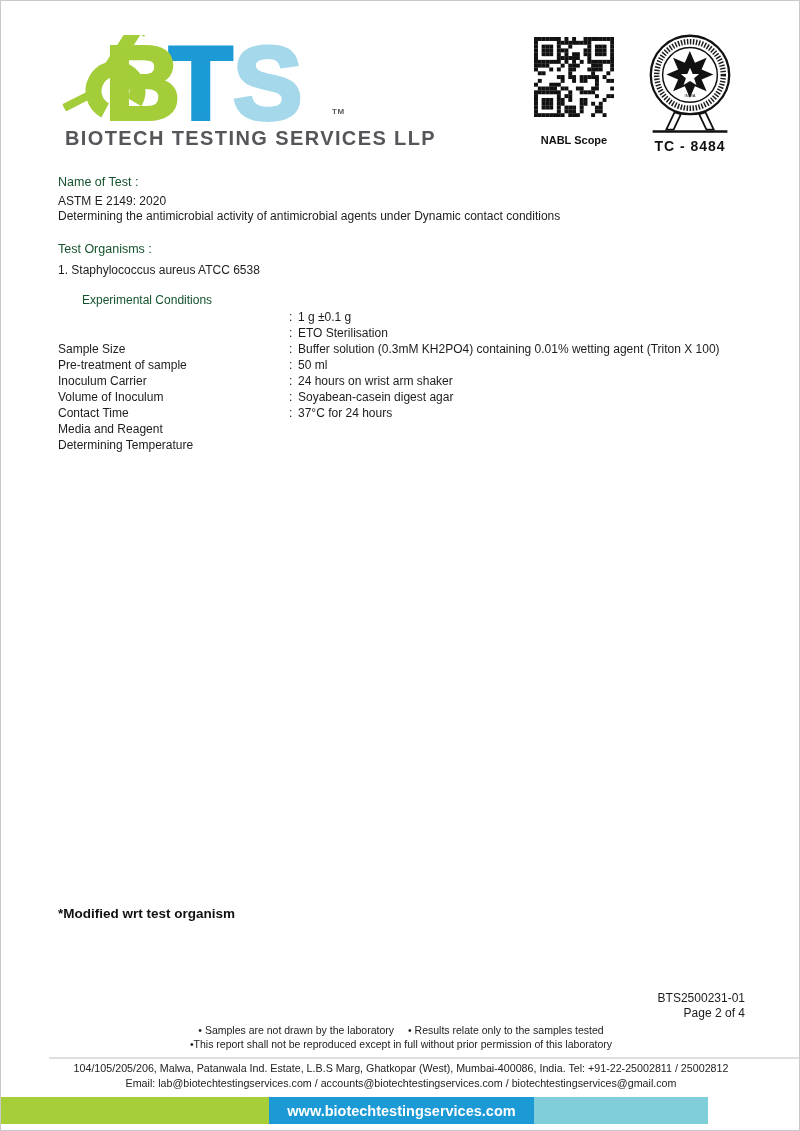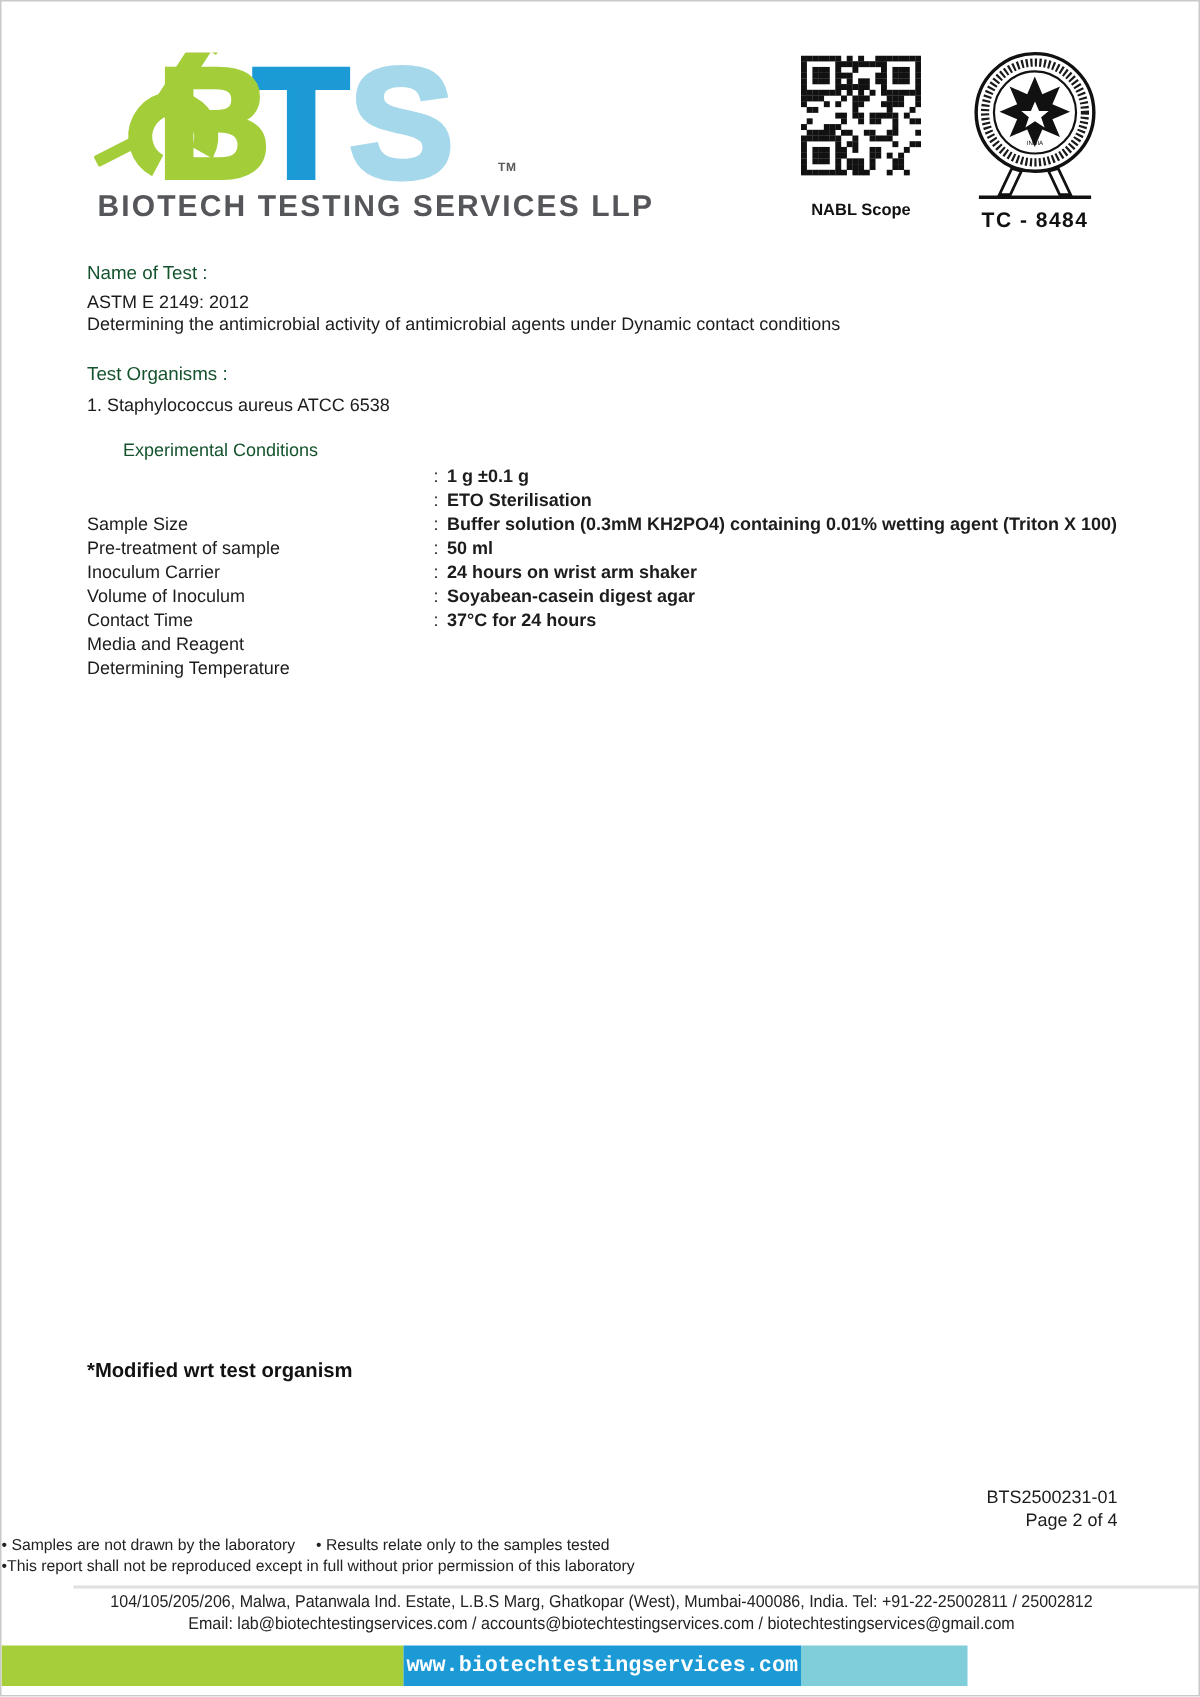--- a/index.html
+++ b/index.html
@@ -34,30 +34,30 @@
   #test-name-label{left:57px; top:174px;}
   #test-standard{left:57px; top:193px;}
   #test-desc{left:57px; top:208px;}
   #organisms-label{left:57px; top:241px;}
   #organism-1{left:57px; top:262px;}
   #conditions-label{left:57px; top:292px; font-size:12px;padding-left:24px;}
   #conditions-table{left:57px; top:308px; width:700px;}
   .cond-row{display:flex; height:16px; font-size:12px; line-height:16px;}
   .cond-label{width:231px; flex:none;margin-top:32px;}
   .cond-colon{width:9px; flex:none;}
-  .cond-value{flex:1; white-space:nowrap;font-weight:bold;}
+  .cond-value{flex:1; white-space:nowrap;}
   #note{left:57px; top:905px; font-weight:700; font-size:13.5px; color:#111;}
   
   #report-info{right:54px; top:990px; text-align:right; font-size:12px; line-height:15px; color:#1c1c1c;}
-  #disclaimers{left:0; top:1023px; width:800px; text-align:left; font-size:10.5px; line-height:13.5px; color:#222;}
+  #disclaimers{left:0; top:1023px; width:800px; text-align:center; font-size:10.5px; line-height:13.5px; color:#222;}
   #disclaimers .gap{display:inline-block; width:14px;}
   #footer-divider{left:48px; top:1056px; width:750px; border-top:2px solid #e0e0e0; height:0;}
   #address-block{left:0; top:1060px; width:800px; text-align:center; font-size:11.5px; line-height:15px; color:#222;
     transform:scaleX(0.93); transform-origin:400px 0;}
-  #bottom-bar{left:0; bottom:6px; width:644px; height:27px; display:flex;font-family:Liberation Mono, monospace;}
+  #bottom-bar{left:0; bottom:6px; width:707px; height:27px; display:flex;}
   .bar-green{width:268px; background:#a6ce39;}
   .bar-blue{width:265px; background:#1b9ad6; display:flex; align-items:center; justify-content:center;}
   .bar-blue span{color:#fff; font-weight:700; font-size:14.5px;}
   .bar-teal{flex:1; background:#7fced9;}
 </style>
 </head>
 <body>
 
 <div id="page">
 
@@ -322,21 +322,21 @@
     <path d="M48 38 L51 45 L58 45 L52.5 49.5 L55 57 L48 52.5 L41 57 L43.5 49.5 L38 45 L45 45 Z" fill="#fff"></path>
     <text x="48" y="70" text-anchor="middle" font-size="4.5" font-family="Liberation Sans, sans-serif" fill="#111">INDIA</text>
 
     <path d="M31 87 L22 106 L30 106 L38 89 Z" fill="#fff" stroke="#111" stroke-width="2"></path>
     <path d="M65 87 L74 106 L66 106 L58 89 Z" fill="#fff" stroke="#111" stroke-width="2"></path>
     <line x1="7" y1="108" x2="89" y2="108" stroke="#111" stroke-width="2.6"></line>
   </svg>
   <div class="seal-label">TC - 8484</div>
 
   <div id="test-name-label" class="abs b-label">Name of Test :</div>
-  <div id="test-standard" class="abs b-text">ASTM E 2149: 2012</div>
+  <div id="test-standard" class="abs b-text">ASTM E 2149: 2020</div>
   <div id="test-desc" class="abs b-text">Determining the antimicrobial activity of antimicrobial agents under Dynamic contact conditions</div>
 
   <div id="organisms-label" class="abs b-label">Test Organisms :</div>
   <div id="organism-1" class="abs b-text">1. Staphylococcus aureus ATCC 6538</div>
 
   <div id="conditions-label" class="abs b-label">Experimental Conditions</div>
   <div id="conditions-table" class="abs">
       <div class="cond-row">
         <span class="cond-label">Sample Size</span>
         <span class="cond-colon">:</span>

